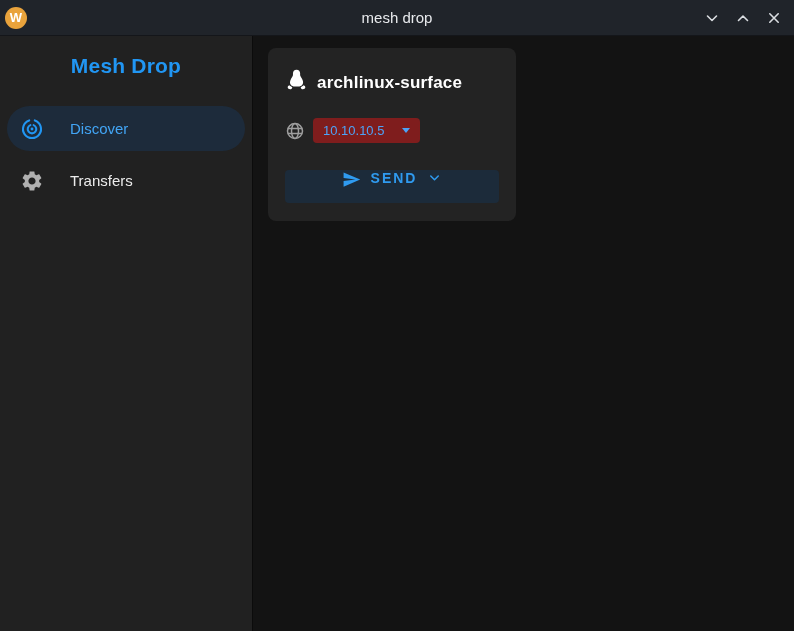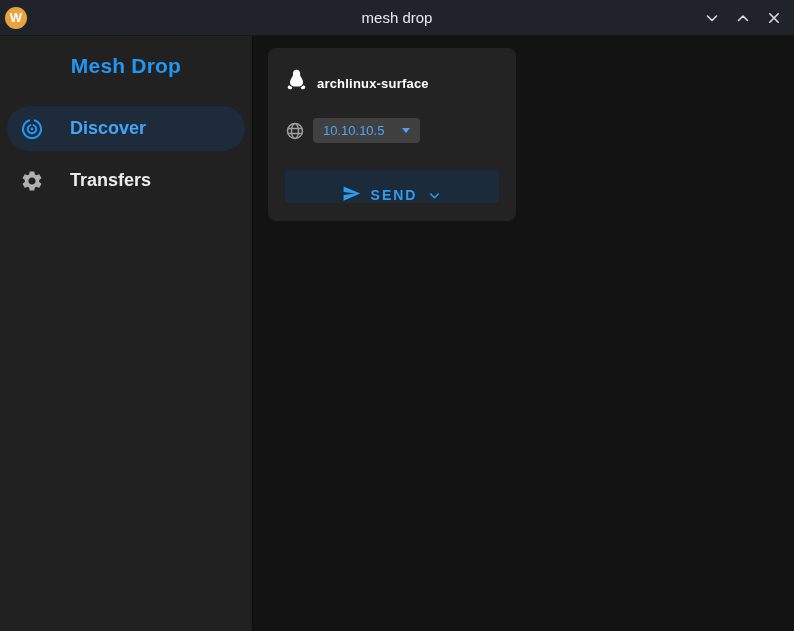--- a/index.html
+++ b/index.html
@@ -26,37 +26,37 @@
   .sidebar { width:253px; flex:0 0 253px; background:#212121; border-right:1px solid #0b0b0b; }
   .main { flex:1; background:#131313; padding:12px 0 0 15px; }
 
   
   .brand { margin-top:18px; text-align:center; color:#2196f3; font-size:21px;
            font-weight:700; letter-spacing:.2px; }
   .nav { margin-top:28px; padding:0 7px; display:flex; flex-direction:column; gap:7px; }
   .nav-item { height:45px; border-radius:23px; display:flex; align-items:center;
               padding-left:13px; gap:26px; cursor:pointer; }
   .nav-item .icon { width:24px; height:24px; display:flex; align-items:center; justify-content:center; }
-  .nav-label { font-size:18px; font-weight:700; color:#ececec; }
+  .nav-label { font-size:15px; font-weight:400; color:#ececec; }
   .nav-item.active { background:#1d2b3b; }
   .nav-item.active .nav-label { color:#42a5f5; }
 
   
   .device-card { width:248px; background:#232323; border-radius:8px; padding:20px 17px 18px; }
   .device-head { display:flex; align-items:center; gap:9px; }
-  .device-name { color:#ffffff; font-size:13px; font-weight:700; letter-spacing:.2px; }
+  .device-name { color:#ffffff; font-size:17px; font-weight:700; letter-spacing:.2px; }
   .device-addr { margin-top:20px; display:flex; align-items:center; gap:8px; }
-  .addr-chip { background:#404040; border:none; border-radius:4px; height:25px;
+  .addr-chip { background:#7f1d1d; border:none; border-radius:4px; height:25px;
                padding:0 10px; display:flex; align-items:center; gap:18px;
                color:#4da3f7; font-size:13px; cursor:pointer;
                font-family:"Liberation Sans","DejaVu Sans",sans-serif; }
   .caret { width:0; height:0; border-left:4px solid transparent; border-right:4px solid transparent;
            border-top:5px solid #4da3f7; display:inline-block; }
   .send-btn { margin-top:27px; width:100%; height:33px; background:#1c2b3a; border:none;
-              border-radius:4px; display:flex; align-items:flex-end; justify-content:center;
+              border-radius:4px; display:flex; align-items:flex-start; justify-content:center;
               gap:10px; cursor:pointer; }
   .send-label { color:#2f9bf0; font-size:14px; font-weight:700; letter-spacing:2px;
                 font-family:"Liberation Sans","DejaVu Sans",sans-serif; }
   .send-btn .chev { stroke:#2f9bf0; stroke-width:2.4; fill:none; stroke-linecap:round; stroke-linejoin:round; }
 </style>
 </head>
 <body>
 
 <div class="window">
 

